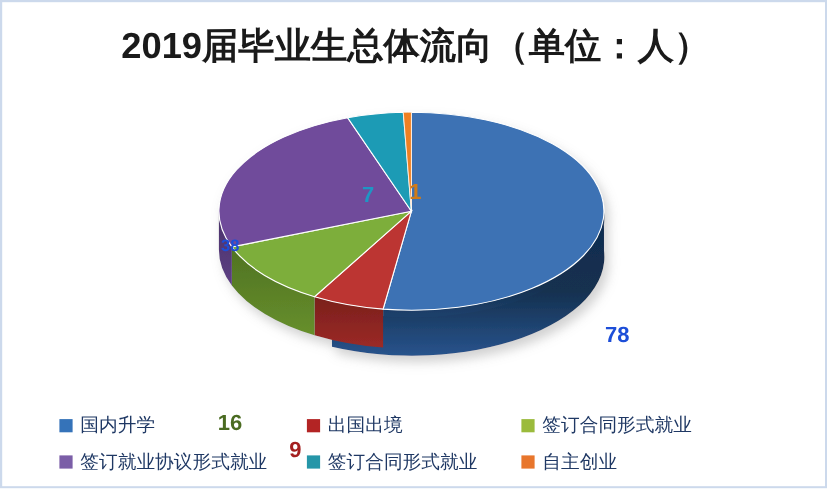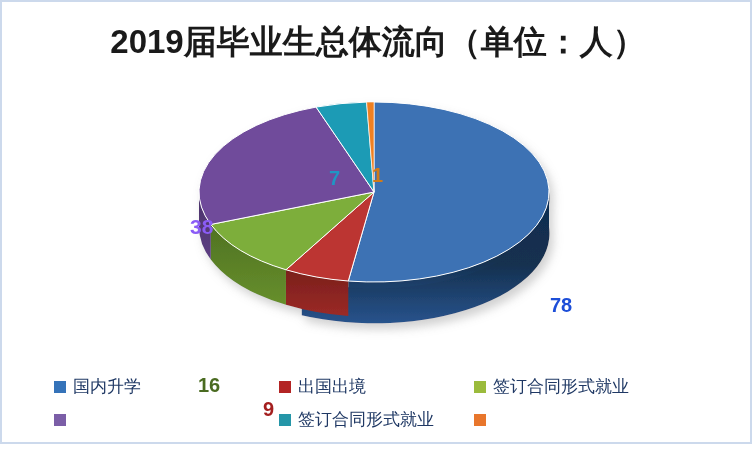--- a/index.html
+++ b/index.html
@@ -50,21 +50,21 @@
   .data-label {
     position: absolute;
     font-size: 20px;
     font-weight: bold;
     white-space: nowrap;
     line-height: 1;
   }
   .dl-78 { left: 548px; top: 218px; color: #1d4ed8; }
   .dl-9  { left: 261px; top: 322px; color: #a41f1f; }
   .dl-16 { left: 196px; top: 278px; color: #4a6b21; margin-top: 20px; }
-  .dl-38 { left: 188px; top: 139px; color: #8b5cf6; font-size: 21px; }
+  .dl-38 { left: 199px; top: 139px; color: #1d4ed8; font-size: 15px; }
   .dl-7  { left: 327px; top: 91px;  color: #1f96c4; }
   .dl-1  { left: 370px; top: 88px;  color: #cf7b1a; }
 
   
   .legend {
     position: absolute;
     left: 52px;
     top: 368px;
     width: 660px;
   }
@@ -172,24 +172,26 @@
         <span class="legend-label">出国出境</span>
       </div>
       <div class="legend-item col3">
         <span class="legend-swatch" style="background-color: rgb(155, 187, 60);"></span>
         <span class="legend-label">签订合同形式就业</span>
       </div>
     </div>
     <div class="legend-row">
       <div class="legend-item col1">
         <span class="legend-swatch" style="background-color: rgb(123, 94, 167);"></span>
+        <span class="legend-label">签订就业协议形式就业</span>
       </div>
       <div class="legend-item col2">
         <span class="legend-swatch" style="background-color: rgb(37, 150, 168);"></span>
         <span class="legend-label">签订合同形式就业</span>
       </div>
       <div class="legend-item col3">
         <span class="legend-swatch" style="background-color: rgb(232, 118, 44);"></span>
+        <span class="legend-label">自主创业</span>
       </div>
     </div>
   </div>
 
 </div>
 
 </body></html>

